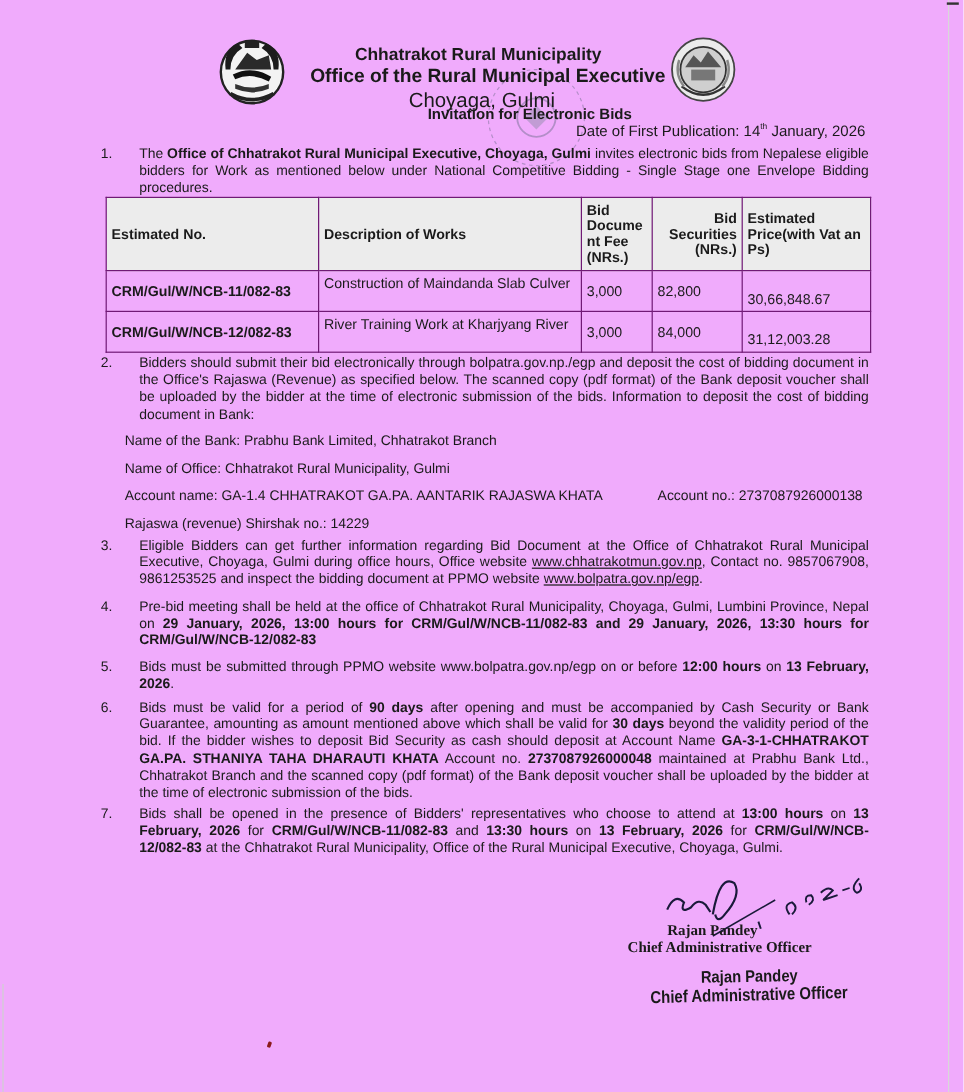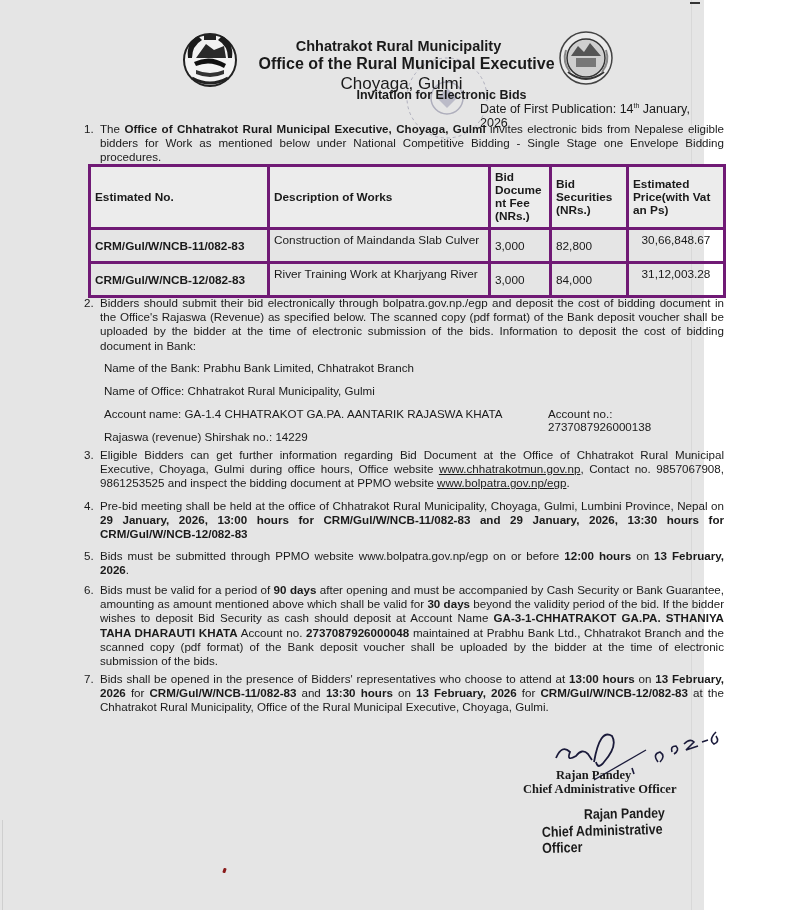--- a/index.html
+++ b/index.html
@@ -1,18 +1,18 @@
 <!DOCTYPE html>
 <html><head>
 <meta charset="utf-8">
 <style>
   html, body { margin: 0; padding: 0; background: #ffffff; }
   body { width: 803px; height: 910px; position: relative; overflow: hidden;
          font-family: "Liberation Sans", sans-serif; color: #1a1a1a; }
-  .page { position: absolute; left: 0; top: 0; width: 704px; height: 910px; background: #e5e5e5; }
+  .page { position: absolute; left: 0; top: 0; width: 803px; height: 910px; background: #f0abfc; }
   .edge-right { position: absolute; right: 12px; top: 0; width: 1px; height: 910px; background: #d8d8d8; }
   .edge-left { position: absolute; left: 2px; top: 820px; width: 1px; height: 90px; background: #cfcfcf; }
   .corner-mark { position: absolute; right: 4px; top: 2px; width: 10px; height: 2px; background: #333; }
 
   
   .logo { position: absolute; border-radius: 50%; }
   .logo-left { left: 180px; top: 28px; width: 60px; height: 62px; }
   .logo-right { left: 558px; top: 30px; width: 56px; height: 56px; }
   .hdr { position: absolute; left: 0; width: 803px; text-align: center; }
   .hdr-1 { top: 38px; font-size: 14.5px; font-weight: bold; left: -3px; }
@@ -21,31 +21,31 @@
   .hdr-4 { top: 88px; font-size: 12.5px; font-weight: bold; left: 0px; padding-left: 40px; }
   .pubdate { position: absolute; left: 480px; top: 102px; font-size: 12.5px; }
   .pubdate sup { font-size: 7px; }
 
   
   .stamp { position: absolute; left: 395px; top: 50px; width: 110px; height: 120px; opacity: 0.45; pointer-events: none; }
 
   
   .para { position: absolute; left: 84px; width: 640px; font-size: 11.6px; line-height: 14.2px; text-align: justify; }
   .para .num { position: absolute; left: 0; top: 0; }
-  .para .txt { margin-left: 16px; display: block; }
+  .para .txt { margin-left: 32px; display: block; }
   .para b { font-weight: bold; }
   .u { text-decoration: underline; }
 
   
   table.bids { position: absolute; left: 88px; top: 164px; width: 638px; border-collapse: collapse; font-size: 11.8px; }
-  table.bids td, table.bids th { border: 3px solid #701a75; padding: 2px 4px; vertical-align: middle; }
+  table.bids td, table.bids th { border: 1px solid #701a75; padding: 2px 4px; vertical-align: middle; }
   table.bids th { text-align: left; font-weight: bold; background: #ececec; line-height: 13px; }
   table.bids td.contract { font-weight: bold; }
   table.bids td.desc { vertical-align: top; padding-top: 3px; white-space: nowrap; overflow: hidden; }
-  table.bids td.price { vertical-align: bottom; padding-bottom: 14px; text-align: center; }
+  table.bids td.price { vertical-align: bottom; padding-bottom: 3px; }
 
   
   .bank { position: absolute; left: 104px; font-size: 11.6px; text-align: center; }
   .bank-acc-no { position: absolute; left: 548px; font-size: 11.6px; }
 
   
   .sig-scrawl { position: absolute; left: 548px; top: 722px; width: 190px; height: 70px; }
   .sig-name-1 { position: absolute; left: 556px; top: 768px; font-family: "Liberation Serif", serif; font-weight: bold; font-size: 12.5px; }
   .sig-title-1 { position: absolute; left: 523px; top: 782px; font-family: "Liberation Serif", serif; font-weight: bold; font-size: 12.5px; }
   .sig-name-2 { position: absolute; left: 584px; top: 806px; font-weight: bold; font-size: 14px; transform: rotate(-1deg) scaleX(0.88); transform-origin: left; letter-spacing: 0px; }
@@ -97,21 +97,21 @@
     <span class="num">1.</span>
     <span class="txt"><span>The </span><b>Office of Chhatrakot Rural Municipal Executive, Choyaga, Gulmi</b><span> invites electronic bids from Nepalese eligible bidders for Work as mentioned below under National Competitive Bidding - Single Stage one Envelope Bidding procedures.</span></span>
   </div>
 
   <table class="bids">
     <thead>
       <tr>
         <th style="width:168px;height:56px;">Estimated No.</th>
         <th style="width:210px;">Description of Works</th>
         <th style="width:50px;">Bid Docume nt Fee (NRs.)</th>
-        <th style="width:66px;">Bid Securities (NRs.)</th>
+        <th style="width:66px;text-align:right;">Bid Securities (NRs.)</th>
         <th>Estimated Price(with Vat an Ps)</th>
       </tr>
     </thead>
     <tbody>
       <tr style="height:34px;">
         <td class="contract">CRM/Gul/W/NCB-11/082-83</td>
         <td class="desc">Construction of Maindanda Slab Culver</td>
         <td>3,000</td>
         <td>82,800</td>
         <td class="price">30,66,848.67</td>

